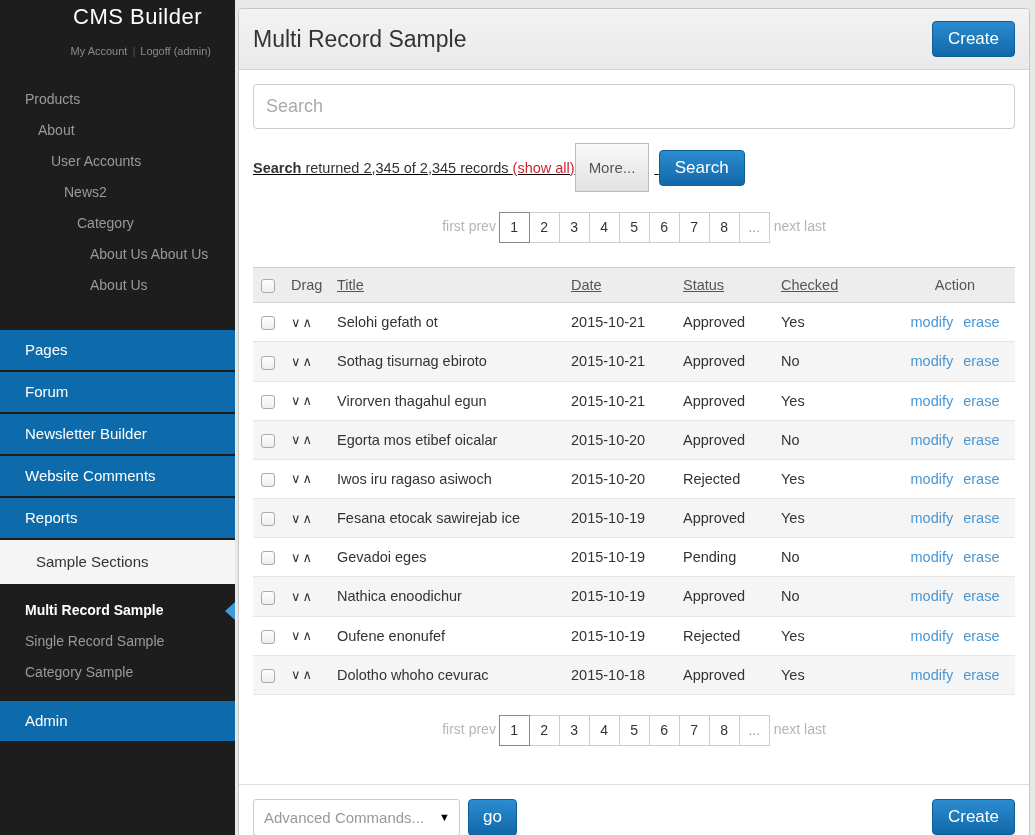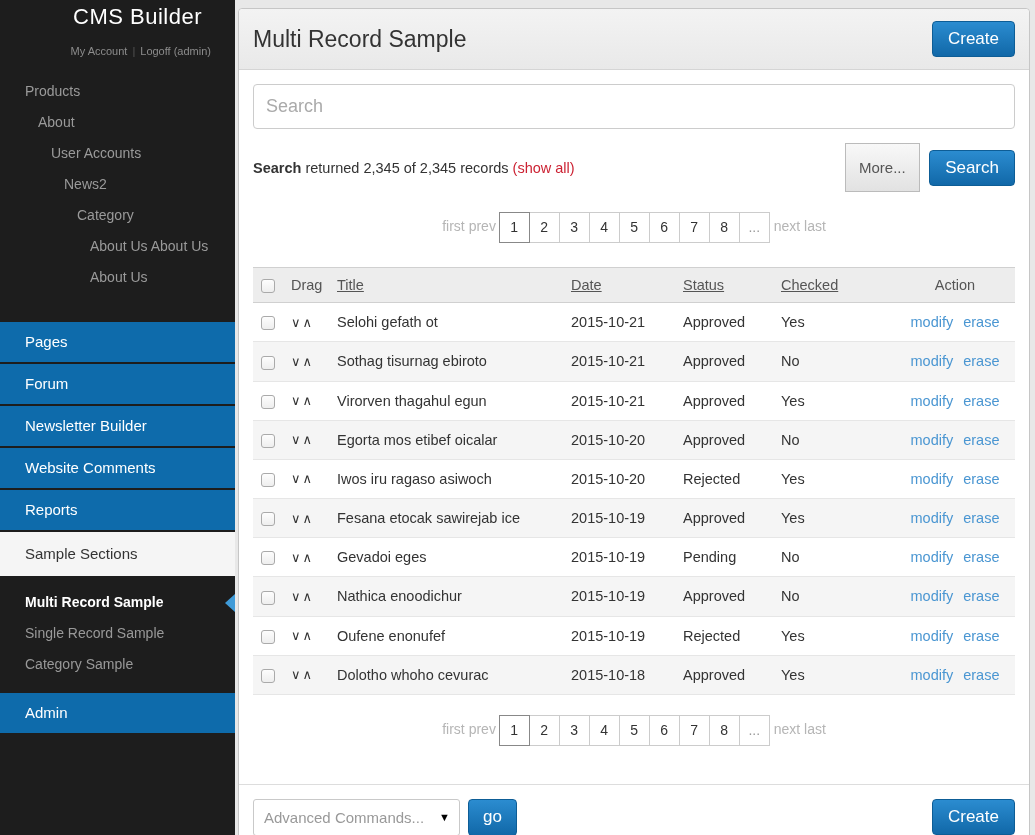--- a/index.html
+++ b/index.html
@@ -6,28 +6,28 @@
   html, body { margin: 0; padding: 0; width: 1035px; height: 835px; overflow: hidden;
     font-family: "Liberation Sans", sans-serif; background: #e8e8e8; }
 
   
   .sidebar { position: absolute; left: 0; top: 0; width: 235px; height: 835px;
     background: #1d1d1d; color: #9a9a9a; }
   .logo { color: #fff; font-size: 22px; padding: 4px 24px 4px 25px; letter-spacing: .5px; margin-left: 48px; }
   .account { text-align: right; padding: 8px 24px 0 0; font-size: 11px; line-height: 18px; color: #8c8c8c; }
   .account a { color: #8c8c8c; text-decoration: none; cursor: pointer; }
   .account .sep { color: #555; margin: 0 5px; }
-  .tree { margin-top: 16px; }
+  .tree { margin-top: 24px; }
   .tree-item { font-size: 14px; line-height: 31px; color: #9a9a9a; cursor: pointer; padding-right: 14px; }
   .lvl0 { padding-left: 25px; } .lvl1 { padding-left: 38px; } .lvl2 { padding-left: 51px; }
   .lvl3 { padding-left: 64px; } .lvl4 { padding-left: 77px; } .lvl5 { padding-left: 90px; }
   .sections { margin-top: 29px; }
   .section-btn { display: block; height: 40px; line-height: 40px; padding-left: 25px; margin-bottom: 2px;
     background: #0e6bab; color: #fff; font-size: 15px; cursor: pointer; }
-  .section-active { height: 44px; line-height: 44px; padding-left: 25px; background: #f5f5f5;
+  .section-active { height: 44px; line-height: 44px; padding-left: 36px; background: #f5f5f5;
     color: #333; font-size: 15px; cursor: pointer; }
   .subsections { padding: 11px 0 13px 0; }
   .subsection-item { position: relative; font-size: 14px; line-height: 31px; padding-left: 25px;
     color: #999; cursor: pointer; }
   .subsection-item.active { color: #fff; font-weight: bold; }
   .subsection-item .pointer { display: none; }
   .subsection-item.active .pointer { display: block; position: absolute; right: 0; top: 50%;
     margin-top: -9px; width: 0; height: 0; border-top: 9px solid transparent;
     border-bottom: 9px solid transparent; border-right: 10px solid #3f9bd8; }
 
@@ -42,21 +42,21 @@
     border: 1px solid #0d5d96; border-radius: 4px; color: #fff; font-size: 17px;
     padding: 7px 15px; cursor: pointer; font-family: "Liberation Sans", sans-serif; }
   .btn-gray { display: inline-block; background: linear-gradient(#f8f8f8, #e2e2e2);
     border: 1px solid #bbb; border-radius: 0; color: #555; font-size: 15px;
     padding: 15px 13px; cursor: pointer; font-family: "Liberation Sans", sans-serif; }
   .panel-body { padding: 14px; }
   .search-input { width: 100%; height: 45px; font-size: 18px; padding: 0 12px;
     border: 1px solid #ccc; border-radius: 4px; color: #333; outline: none;
     font-family: "Liberation Sans", sans-serif; }
   .search-input::placeholder { color: #aaa; }
-  .results-row { display: flex; justify-content: space-between; align-items: center; margin-top: 14px; }
+  .results-row { display: flex; align-items: center; margin-top: 14px; text-decoration: underline; }
   .results-text { font-size: 14.5px; color: #333; }
   .results-text b { font-weight: bold; }
   .show-all { color: #cc2233; text-decoration: none; cursor: pointer; }
   .results-buttons .btn-gray { margin-right: 5px; }
 
   .pagination { text-align: center; margin: 20px 0 24px; font-size: 14px; }
   .pagination .nav-word { color: #b5b5b5; margin: 0 0; cursor: pointer; }
   .page-boxes { display: inline-block; vertical-align: middle; }
   .page-box { display: inline-block; min-width: 31px; height: 31px; line-height: 29px;
     border: 1px solid #ccc; background: #fff; color: #333; margin-left: -1px;

